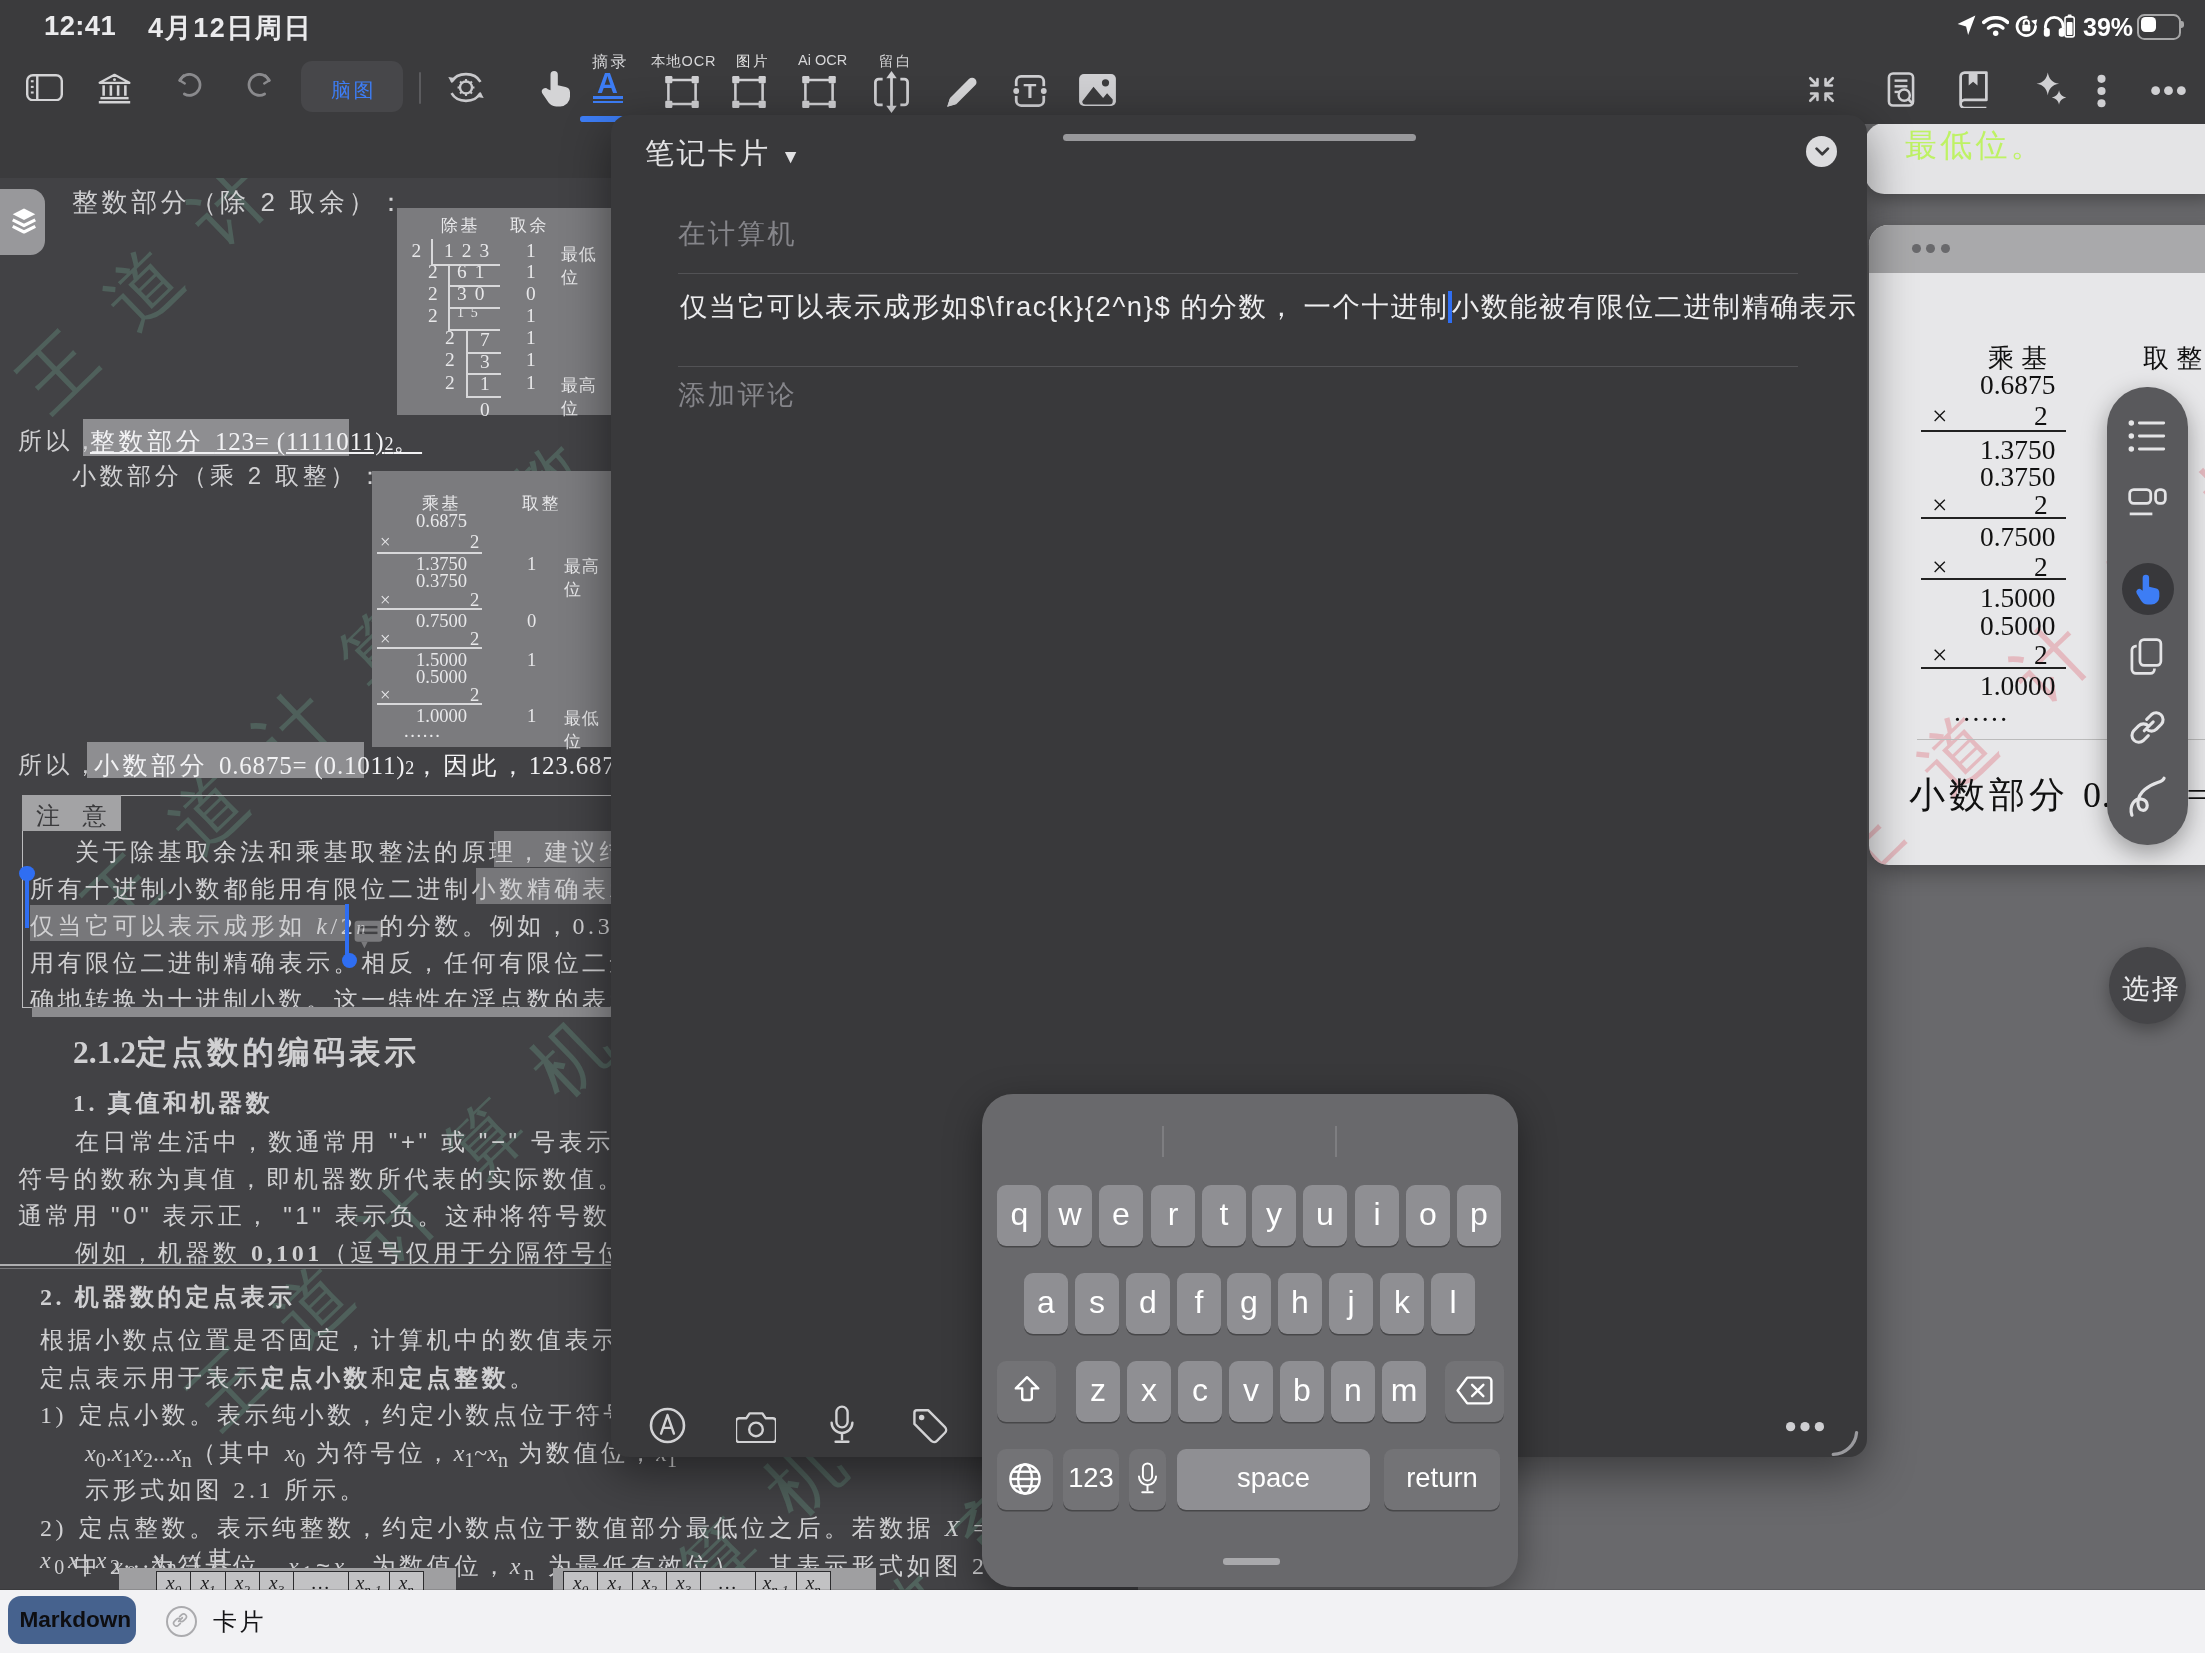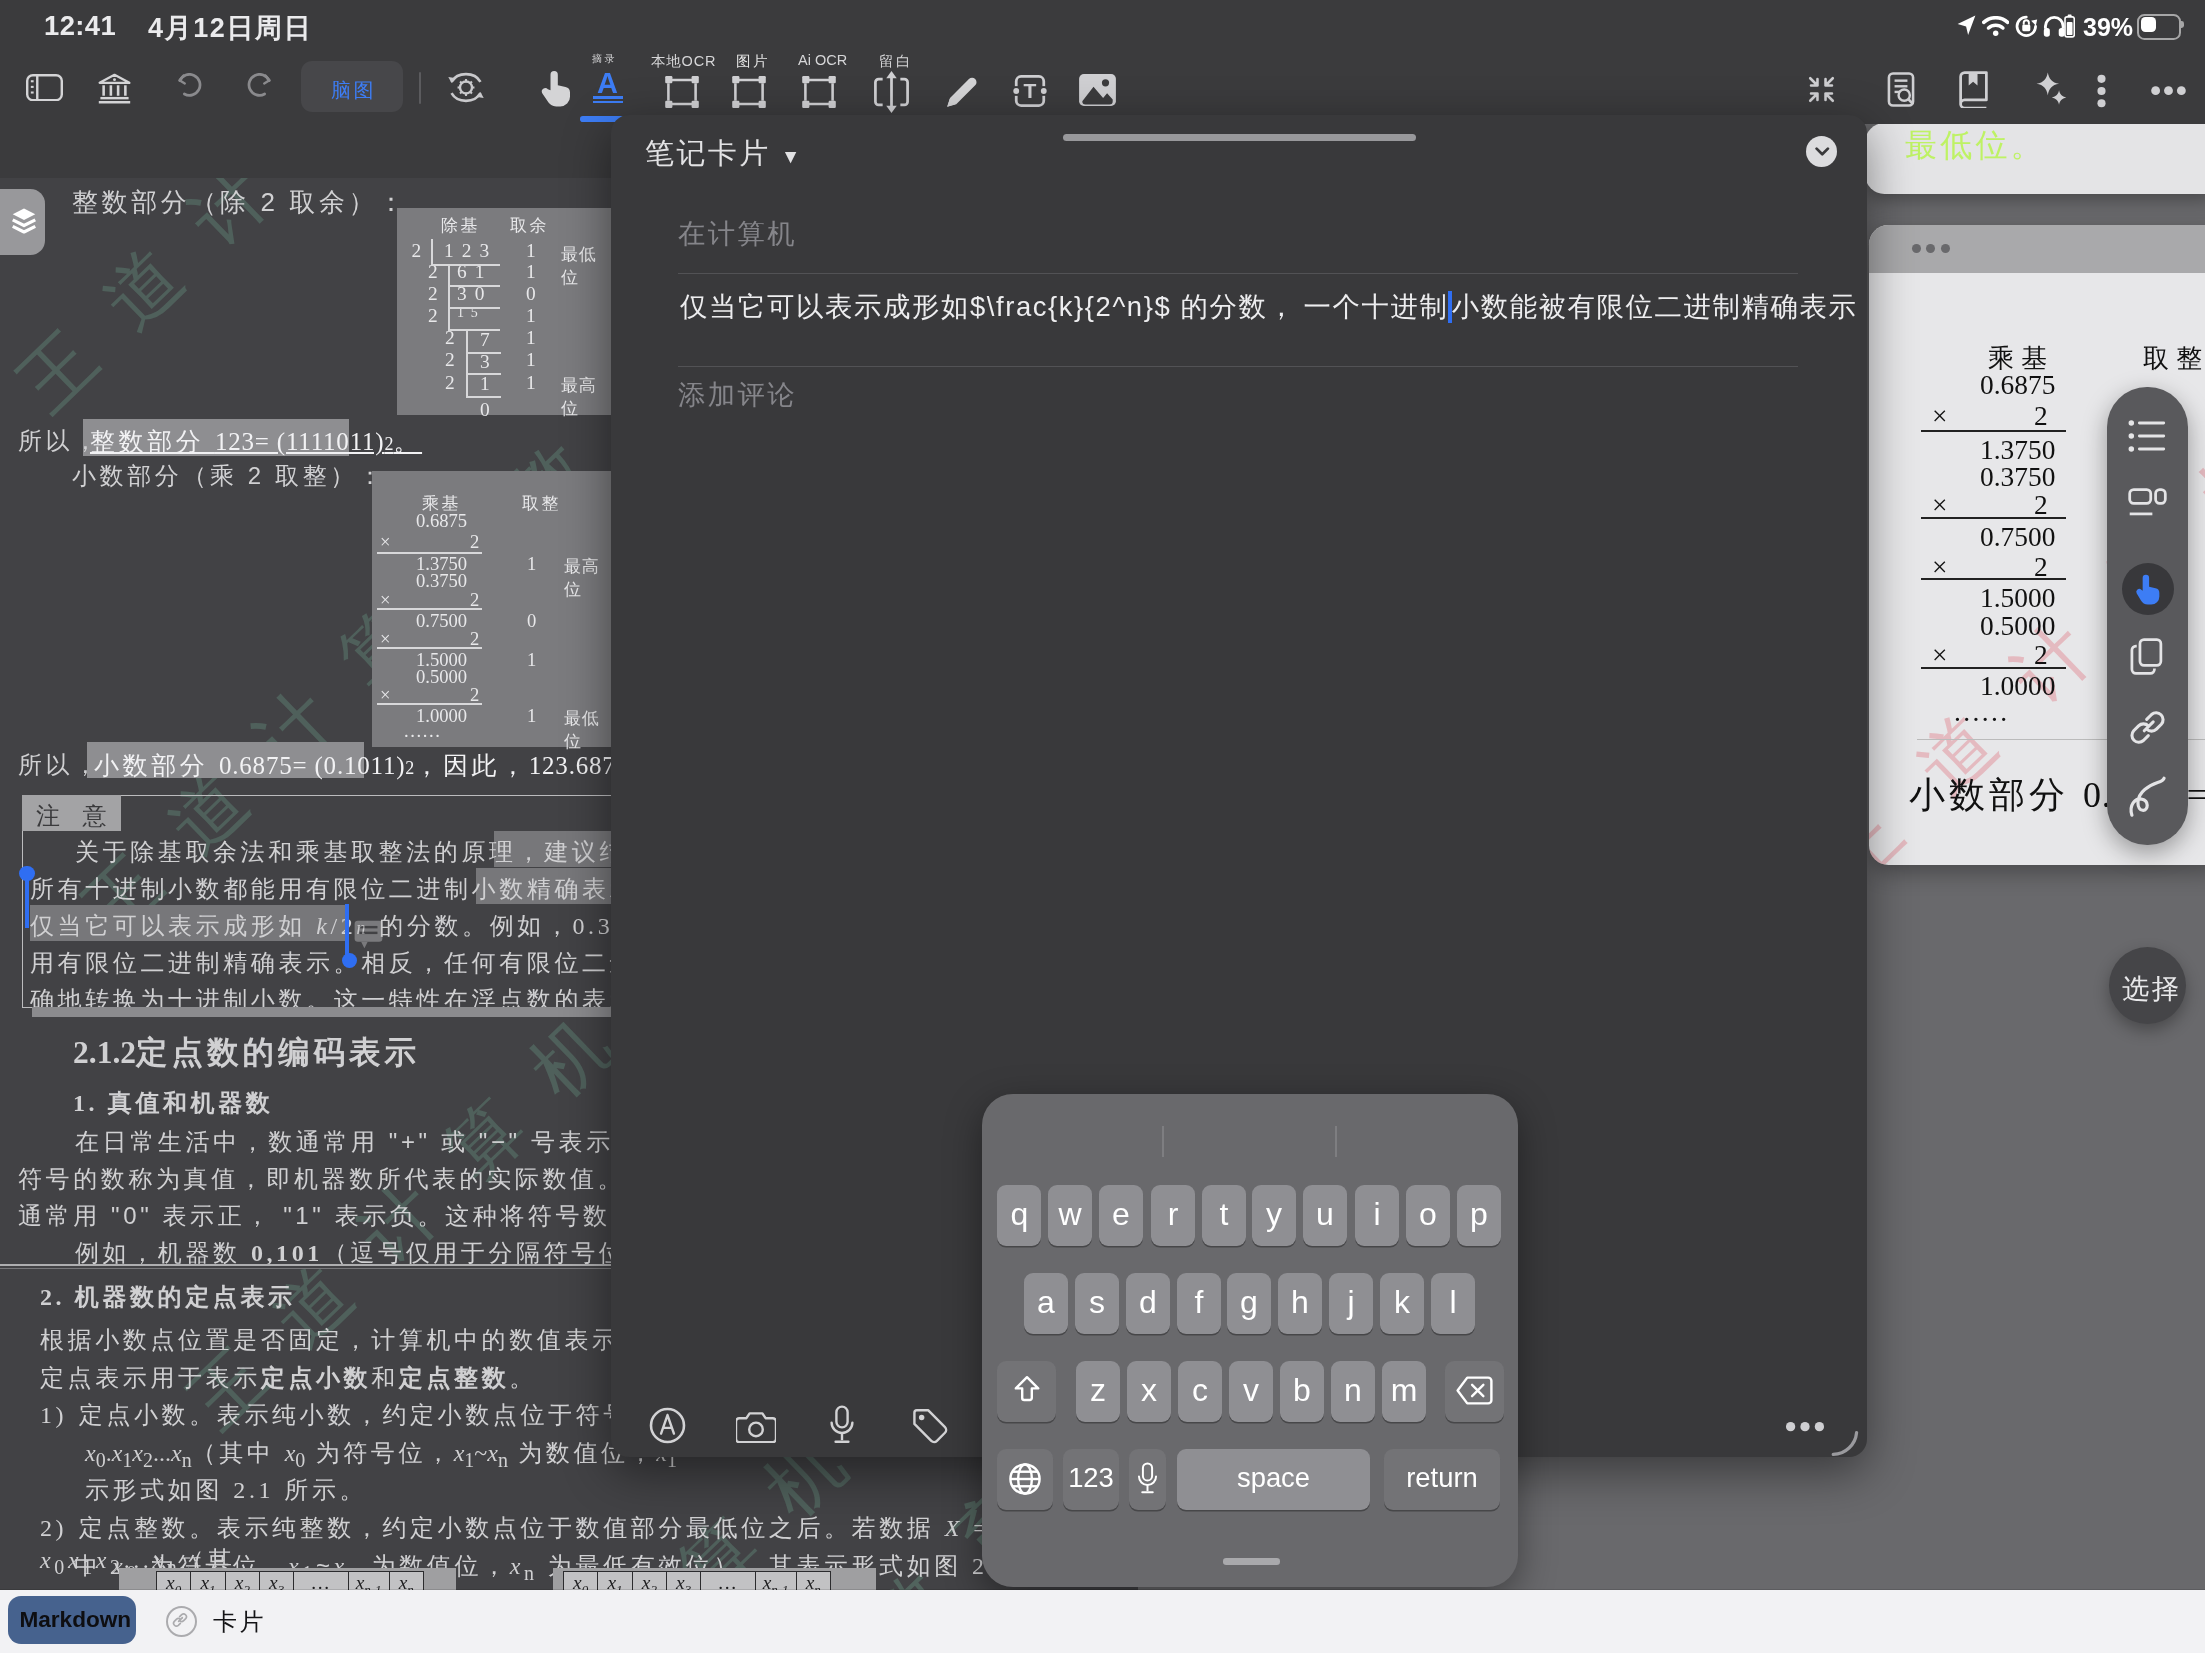--- a/index.html
+++ b/index.html
@@ -339,21 +339,21 @@
           <line x1="18.6" y1="15.6" x2="21.4" y2="18.4"></line>
           <line x1="30.6" y1="27.6" x2="33.4" y2="30.4"></line>
           <line x1="33.4" y1="15.6" x2="30.6" y2="18.4"></line>
           <line x1="21.4" y1="27.6" x2="18.6" y2="30.4"></line>
         </g>
       </svg>
   <svg class="ico" style="left:539px;top:69px;" width="36" height="39" viewBox="0 0 44 48">
         <path d="M14 26 V7 a4.5 4.5 0 0 1 9 0 v13 l9.5 2.2 a7 7 0 0 1 5.5 6.8 v5 a12 12 0 0 1 -12 12 h-5 a12 12 0 0 1 -10.5-6.2 L4 30 a4.3 4.3 0 0 1 6.8-5.2 Z" fill="#d4d4d6"></path>
       </svg>
 
-  <div class="abs cjk" style="left:592px;top:52px;color:#d6d6d8;font-size:10px;letter-spacing:2.4px;">摘录</div>
+  <div class="abs cjk" style="left:592px;top:52px;color:#d6d6d8;font-size:16px;letter-spacing:2.4px;">摘录</div>
   <div class="abs" style="left:593px;top:73px;width:32px;height:32px;">
     <div class="abs" style="left:4px;top:-6.5px;color:#3d7df5;font-size:29px;font-weight:bold;">A</div>
     <div class="abs" style="left:0px;top:22.6px;width:30px;height:3.2px;background:#3d7df5;"></div>
     <div class="abs" style="left:0px;top:28px;width:30px;height:2.4px;background:#3d7df5;"></div>
   </div>
   <div class="abs" style="left:580px;top:116px;width:44px;height:5.7px;background:#3d7df5;border-radius:2.8px;"></div>
 
   <div class="abs" style="left:651px;top:52px;color:#d6d6d8;font-size:14.5px;letter-spacing:0.8px;">本地OCR</div>
   <svg class="ico" style="left:665px;top:76px;" width="34" height="32" viewBox="0 0 42 40">
         <g stroke="#cfcfd2" stroke-width="3.2" fill="none">

